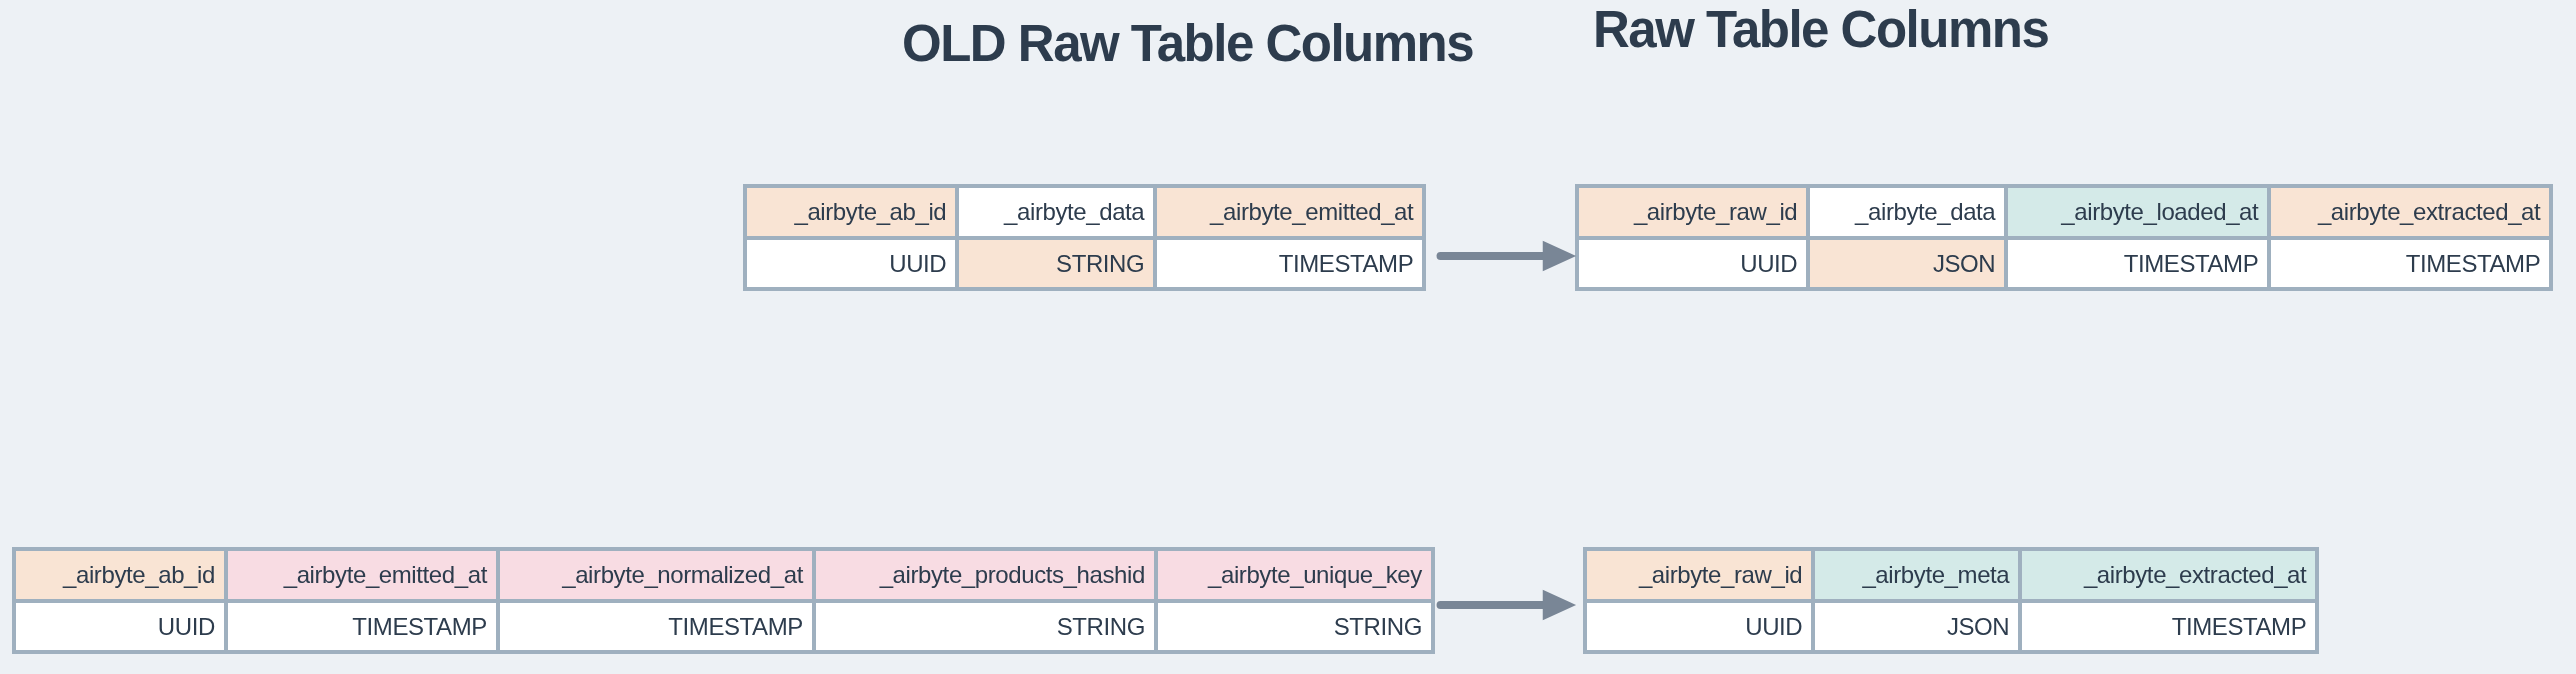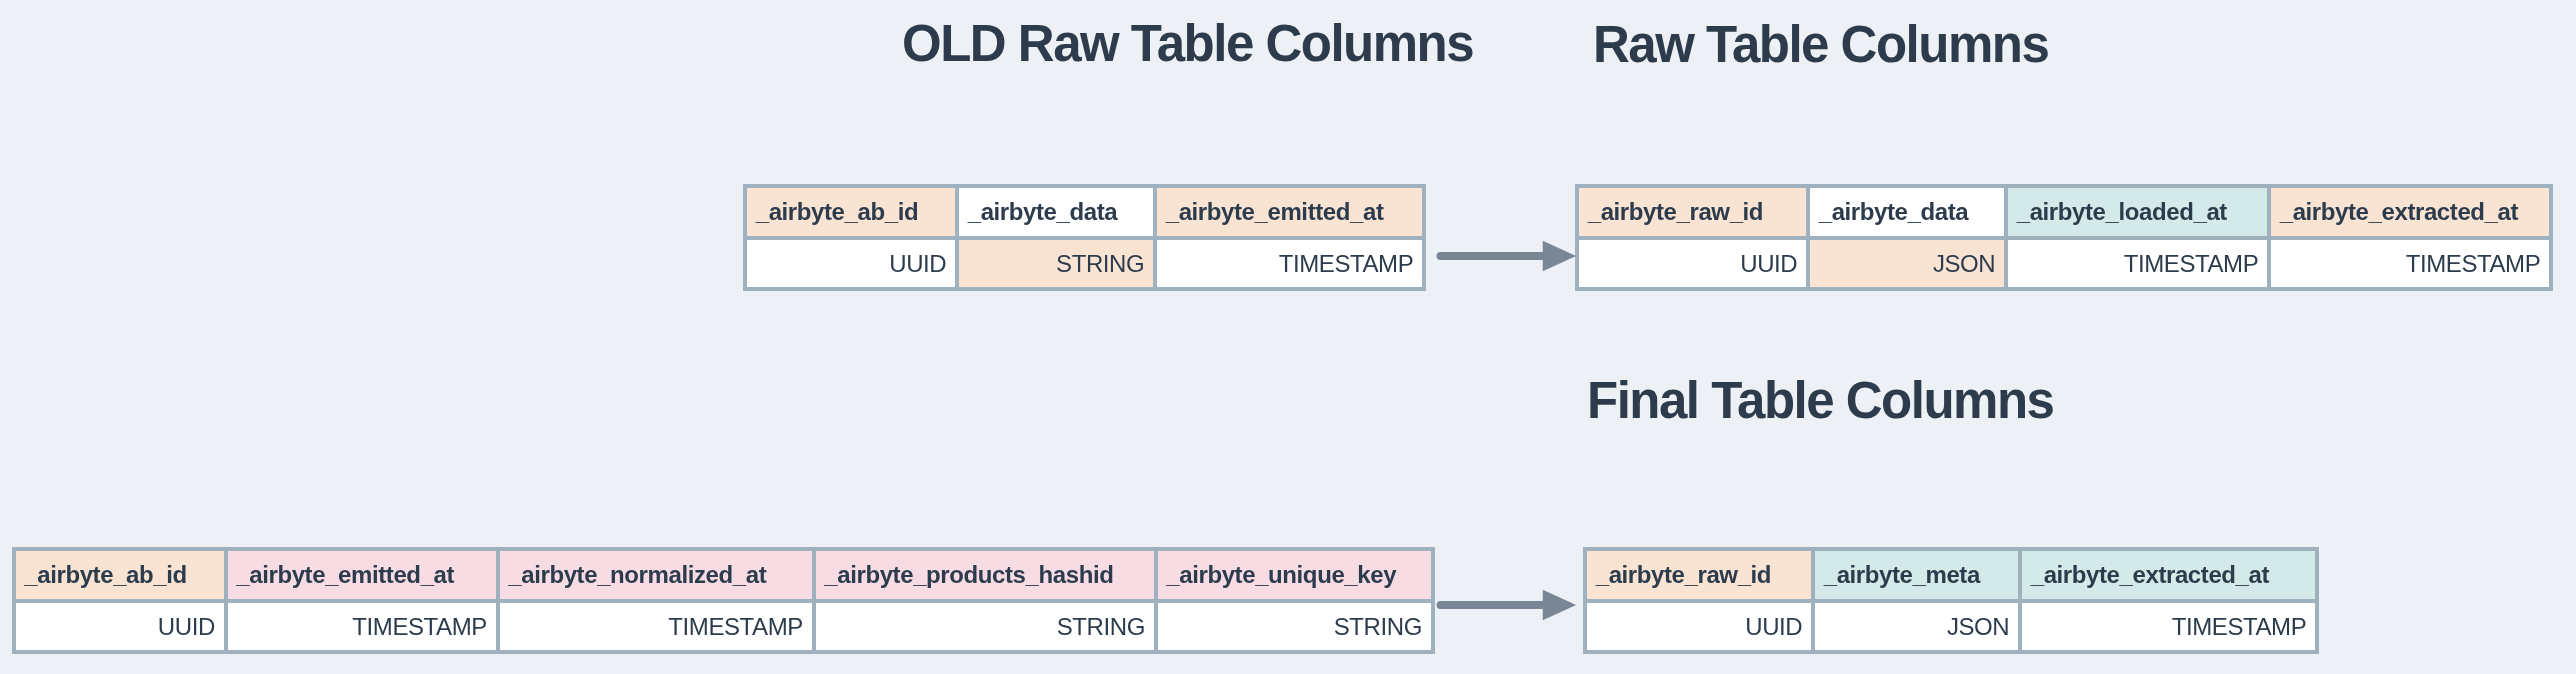--- a/index.html
+++ b/index.html
@@ -46,22 +46,22 @@
     border: 4.4px solid var(--border);
     font-size: 24px;
     letter-spacing: -0.4px;
     color: var(--text);
     white-space: nowrap;
     overflow: hidden;
     vertical-align: middle;
   }
   table.cols-table th {
     height: 52px;
-    font-weight: 700;
-    text-align: left;
+    font-weight: 400;
+    text-align: right;
     padding: 0 8.7px;
   }
   table.cols-table td {
     height: 51px;
     font-weight: 400;
     text-align: right;
     padding: 0 8.7px 0 29px;
   }
   .bg-peach { background: var(--peach); }
   .bg-pink  { background: var(--pink); }
@@ -72,24 +72,23 @@
     color: var(--arrow);
   }
 </style>
 </head>
 <body>
 
 <div class="canvas">
 
   <h2 class="section-title" style="left:902px; top:18px;">OLD Raw Table Columns</h2>
 
-  <h2 class="section-title" style="left:1593px; top:19px;">Raw Table Columns</h2>
+  <h2 class="section-title" style="left:1593px; top:4px;">Raw Table Columns</h2>
 
 
-  <h2 class="section-title" style="left:1587px; top:375px;">Final Table Columns</h2>
 
   <table class="cols-table" style="left:743px; top:184px; width:679px;">
     <colgroup>
         <col style="width:212px">
         <col style="width:198px">
         <col style="width:269px">
       </colgroup>
     <tbody>
       <tr>
         <th class="bg-peach">_airbyte_ab_id</th>

